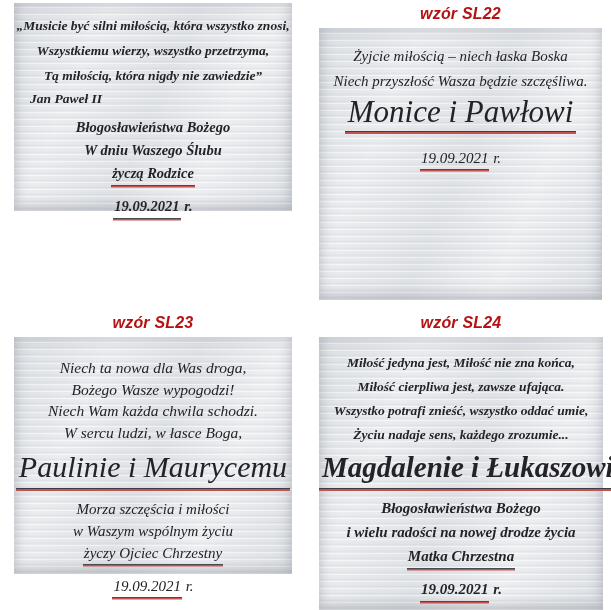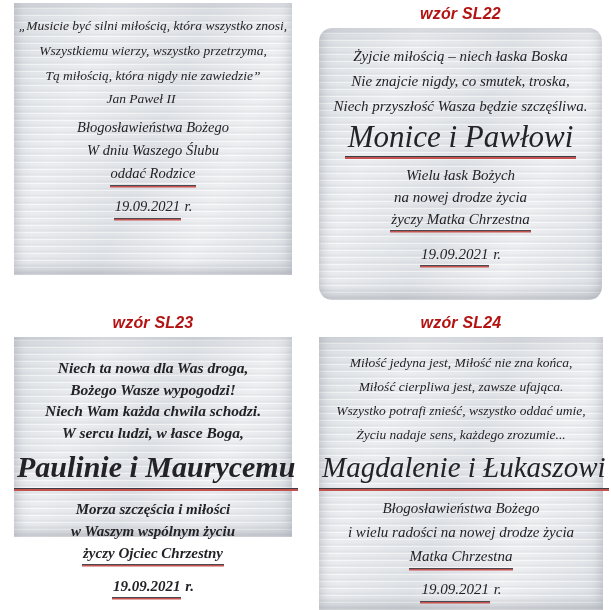--- a/index.html
+++ b/index.html
@@ -25,21 +25,21 @@
       repeating-linear-gradient(0deg,
         rgba(255,255,255,0.55) 0px, rgba(255,255,255,0.55) 1px,
         rgba(168,174,184,0.28) 2px, rgba(235,237,240,0.55) 3px,
         rgba(188,194,203,0.22) 4px, rgba(246,247,248,0.5) 5px,
         rgba(205,210,217,0.30) 6px, rgba(255,255,255,0.35) 7px),
       linear-gradient(113deg,
         #d6dade 0%, #edeff1 26%, #dbdee2 50%, #f1f2f4 72%, #d5d9de 100%);
     box-shadow: inset 0 0 16px rgba(108,116,130,0.30), inset 0 -6px 10px rgba(120,128,140,0.18);
   }
   .qline{font-size:var(--q-fs);line-height:var(--q-lh);white-space:nowrap;}
-  .attr{font-size:var(--q-fs);line-height:22px;text-align:center;padding-right:24px;}
+  .attr{font-size:var(--q-fs);line-height:22px;text-align:left;padding-right:24px;padding-left:16px;}
   .name{margin-top:var(--name-mt);line-height:var(--name-lh);}
   .name span{
     display:inline-block;font-size:var(--name-fs);white-space:nowrap;
     border-bottom:1.5px solid #3d3d44;
     box-shadow:0 2px 0 var(--underline-red,#c4524e);
     padding:0 3px 1px 3px;
   }
   .dedgroup{margin-top:var(--ded-mt);}
   .ded,.sig,.date{font-size:var(--ded-fs);line-height:var(--ded-lh);}
   .sig span,.date .u{
@@ -48,84 +48,78 @@
     box-shadow:0 1.5px 0 var(--underline-red,#c4524e);
     padding:0 1px 0 1px;
   }
   .date{margin-top:var(--date-mt);}
   
   .p21{--q-fs:13.5px;--q-lh:25px;--name-fs:28px;--name-lh:36px;--name-mt:2px;
        --ded-fs:14.5px;--ded-lh:23px;--ded-mt:6px;--date-mt:9px;}
   .p21 .plaque{padding-top:10px;}
   .p22{--q-fs:15px;--q-lh:25px;--name-fs:31px;--name-lh:36px;--name-mt:0px;
        --ded-fs:15px;--ded-lh:22px;--ded-mt:4px;--date-mt:12px;}
-  .p22 .plaque{padding-top:16px;border-radius:13px;}
+  .p22 .plaque{padding-top:16px;}
   .p23{--q-fs:15.5px;--q-lh:21.5px;--name-fs:30px;--name-lh:40px;--name-mt:4px;
        --ded-fs:15px;--ded-lh:22px;--ded-mt:6px;--date-mt:10px;}
   .p23 .plaque{padding-top:20px;}
   .p24{--q-fs:13.5px;--q-lh:24px;--name-fs:29px;--name-lh:40px;--name-mt:0px;
        --ded-fs:15px;--ded-lh:24px;--ded-mt:4px;--date-mt:8px;}
   .p24 .plaque{padding-top:14px;}
 </style>
 </head>
 <body>
 
 <div id="stage">
 
   <div class="cell p21" style="left:14px;top:3px;width:278px;">
-    <div class="plaque" style="height:272px;">
+    <div class="plaque" style="height:208px;font-weight:bold;">
       <div class="qline">„Musicie być silni miłością, która wszystko znosi,</div>
       <div class="qline">Wszystkiemu wierzy, wszystko przetrzyma,</div>
       <div class="qline">Tą miłością, która nigdy nie zawiedzie”</div>
       <div class="attr">Jan Paweł II</div>
       <div class="dedgroup">
         <div class="ded">Błogosławieństwa Bożego</div>
         <div class="ded">W dniu Waszego Ślubu</div>
-        <div class="sig"><span>oddać Rodzice</span></div>
+        <div class="sig"><span>życzą Rodzice</span></div>
       </div>
       <div class="date"><span class="u">19.09.2021</span><span> r.</span></div>
     </div>
   </div>
 
   <div class="cell p22" style="left:319px;top:3px;width:283px;">
     <div class="hdr">wzór SL22</div>
     <div class="plaque" style="height:272px;">
       <div class="qline">Żyjcie miłością – niech łaska Boska</div>
-      <div class="qline">Nie znajcie nigdy, co smutek, troska,</div>
       <div class="qline">Niech przyszłość Wasza będzie szczęśliwa.</div>
       <div class="name"><span>Monice i Pawłowi</span></div>
-      <div class="dedgroup">
-        <div class="ded">Wielu łask Bożych</div>
-        <div class="ded">na nowej drodze życia</div>
-        <div class="sig"><span>życzy Matka Chrzestna</span></div>
-      </div>
       <div class="date"><span class="u">19.09.2021</span><span> r.</span></div>
     </div>
   </div>
 
   <div class="cell p23" style="left:14px;top:312px;width:278px;">
     <div class="hdr">wzór SL23</div>
-    <div class="plaque" style="height:200px;font-weight:bold;">
+    <div class="plaque" style="height:237px;">
       <div class="qline">Niech ta nowa dla Was droga,</div>
       <div class="qline">Bożego Wasze wypogodzi!</div>
       <div class="qline">Niech Wam  każda chwila schodzi.</div>
       <div class="qline">W sercu ludzi, w łasce Boga,</div>
       <div class="name"><span>Paulinie i Maurycemu</span></div>
       <div class="dedgroup">
         <div class="ded">Morza szczęścia i miłości</div>
         <div class="ded">w Waszym wspólnym życiu</div>
         <div class="sig"><span>życzy Ojciec Chrzestny</span></div>
       </div>
       <div class="date"><span class="u">19.09.2021</span><span> r.</span></div>
     </div>
   </div>
 
   <div class="cell p24" style="left:319px;top:312px;width:284px;">
     <div class="hdr">wzór SL24</div>
-    <div class="plaque" style="height:273px;">
+    <div class="plaque" style="height:273px;font-weight:bold;">
       <div class="qline">Miłość jedyna jest, Miłość nie zna końca,</div>
       <div class="qline">Miłość cierpliwa jest, zawsze ufająca.</div>
       <div class="qline">Wszystko potrafi znieść, wszystko oddać umie,</div>
       <div class="qline">Życiu nadaje sens, każdego zrozumie...</div>
       <div class="name"><span>Magdalenie i Łukaszowi</span></div>
       <div class="dedgroup">
         <div class="ded">Błogosławieństwa Bożego</div>
         <div class="ded">i wielu radości na nowej drodze życia</div>
         <div class="sig"><span>Matka Chrzestna</span></div>
       </div>

